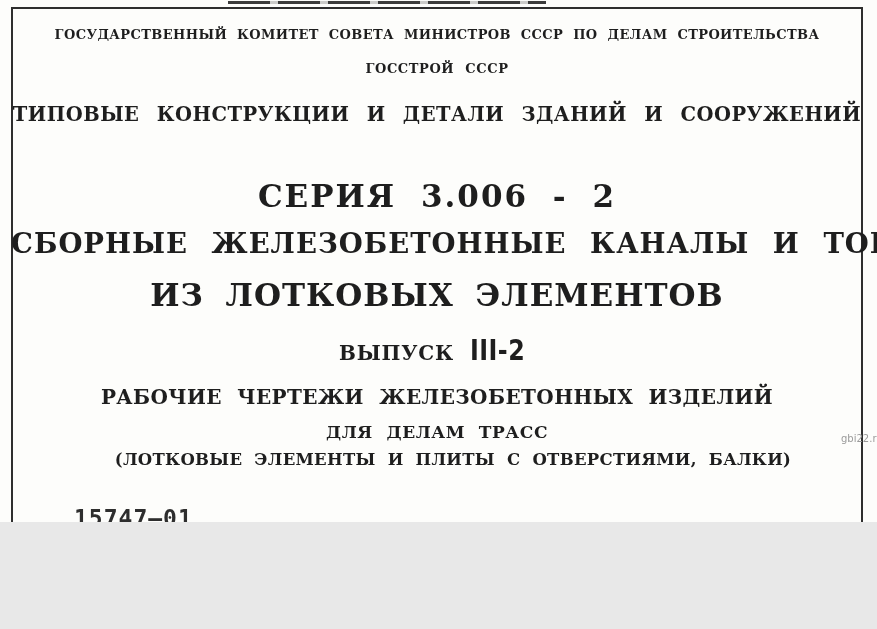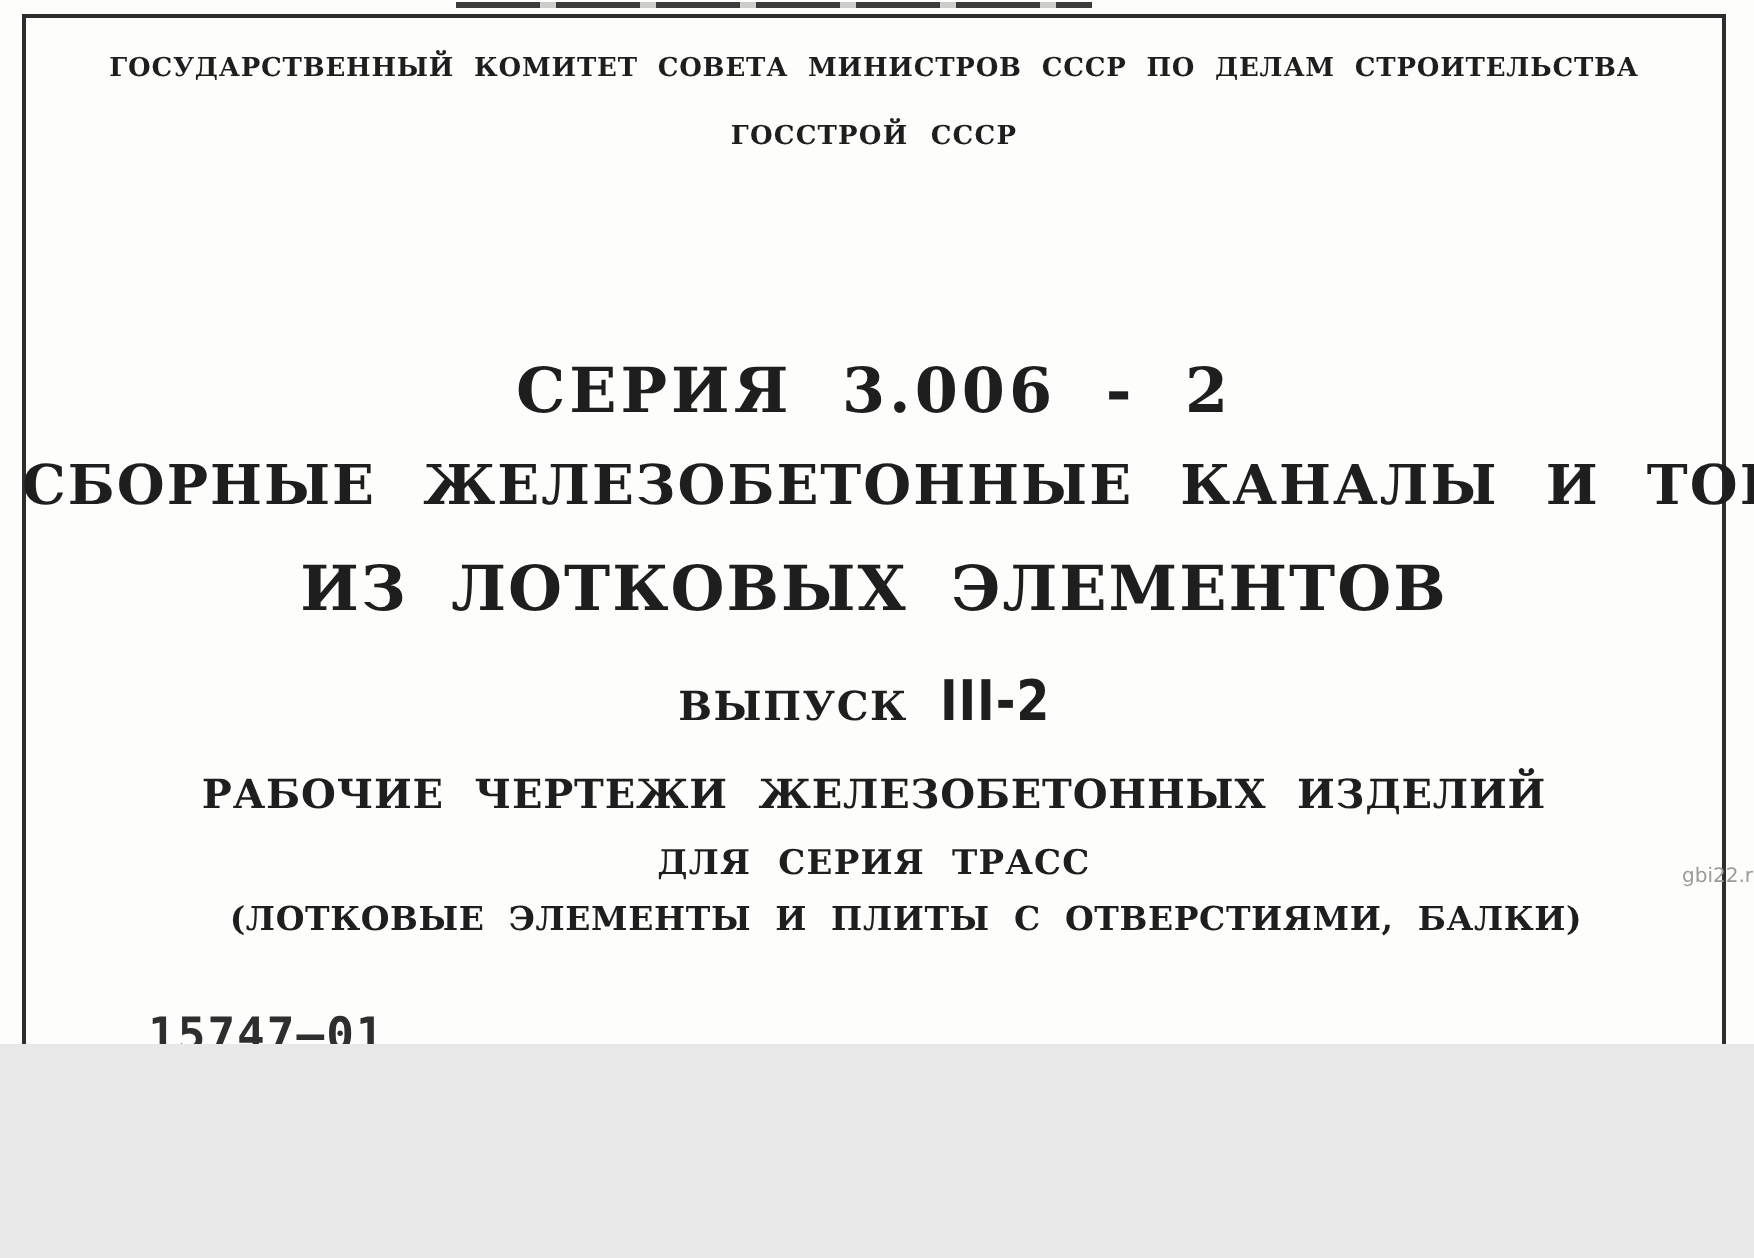--- a/index.html
+++ b/index.html
@@ -121,34 +121,35 @@
 <div class="scan">
 
   <div class="artifact-top"></div>
   <div class="frame"></div>
   <div class="artifact-bottom"></div>
 
   <div class="centerline committee">ГОСУДАРСТВЕННЫЙ КОМИТЕТ СОВЕТА МИНИСТРОВ СССР ПО ДЕЛАМ СТРОИТЕЛЬСТВА</div>
 
   <div class="centerline organization">ГОССТРОЙ СССР</div>
 
+  <div class="centerline collection">ТИПОВЫЕ КОНСТРУКЦИИ И ДЕТАЛИ ЗДАНИЙ И СООРУЖЕНИЙ</div>
 
   <div class="centerline series">СЕРИЯ 3.006 - 2</div>
 
   <div class="centerline title1">СБОРНЫЕ ЖЕЛЕЗОБЕТОННЫЕ КАНАЛЫ И ТОННЕЛИ</div>
 
   <div class="centerline title2">ИЗ ЛОТКОВЫХ ЭЛЕМЕНТОВ</div>
 
   <div class="centerline issue">
     <span class="issue-label">ВЫПУСК</span><span class="issue-number">III-2</span>
   </div>
 
   <div class="centerline subtitle1">РАБОЧИЕ ЧЕРТЕЖИ ЖЕЛЕЗОБЕТОННЫХ ИЗДЕЛИЙ</div>
 
-  <div class="centerline subtitle2">ДЛЯ СЕРИЯ ТРАСС</div>
+  <div class="centerline subtitle2">ДЛЯ ДЕЛАМ ТРАСС</div>
 
   <div class="centerline subtitle3">(ЛОТКОВЫЕ ЭЛЕМЕНТЫ И ПЛИТЫ С ОТВЕРСТИЯМИ, БАЛКИ)</div>
 
   <div class="stamp">
     <span class="stamp-code">15747–01</span>
     <div class="stamp-price">
       <span>ЦЕНА</span>
       <span>1-06</span>
     </div>
   </div>

